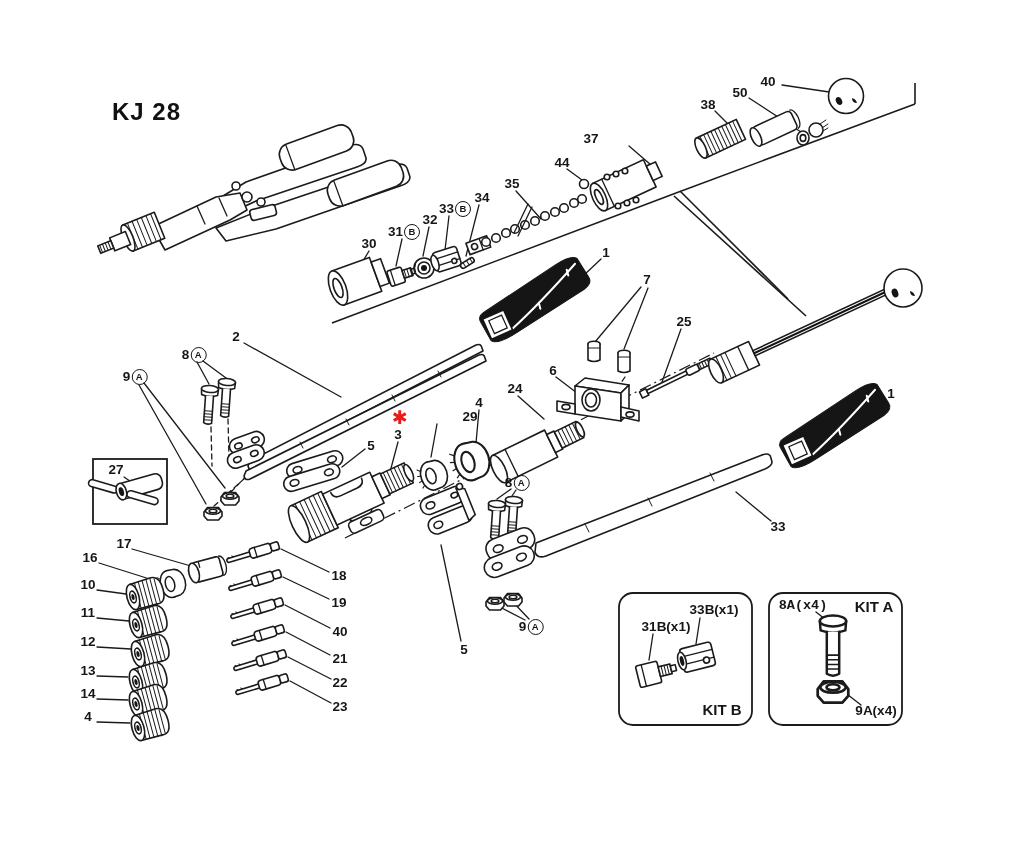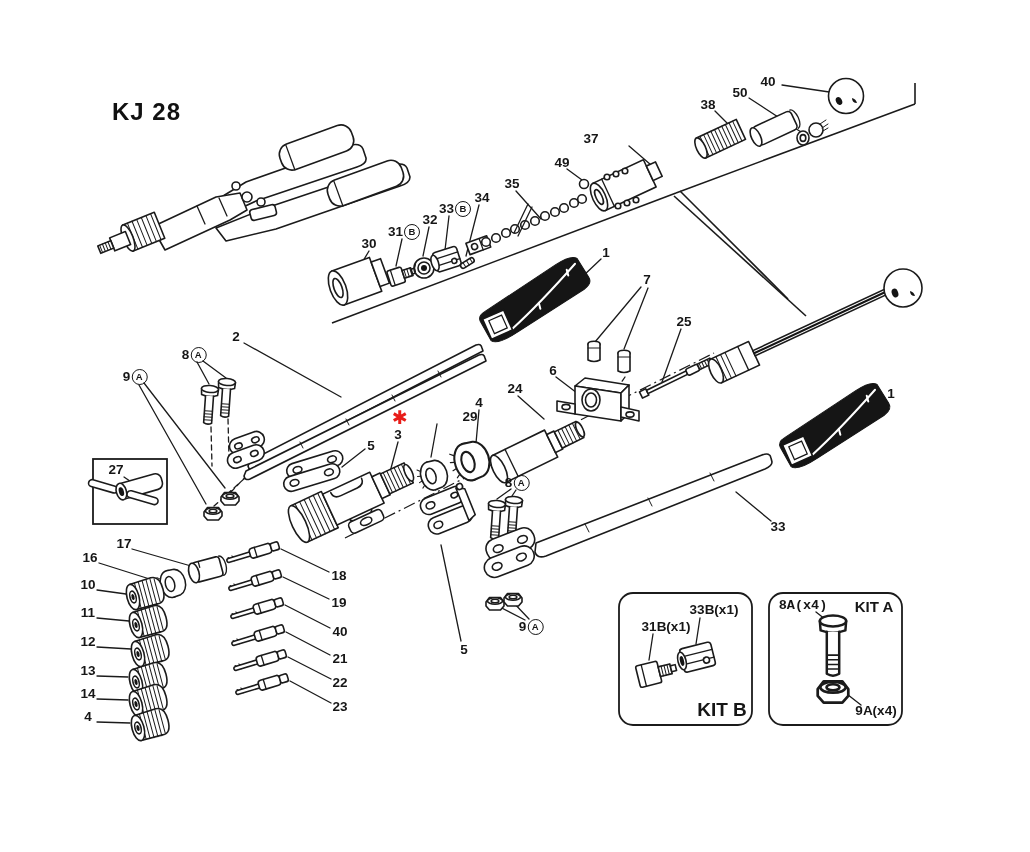--- a/index.html
+++ b/index.html
@@ -413,21 +413,21 @@
 <use href="#boltA" transform="translate(833,621) scale(1.55)"></use>
 <use href="#nutA" transform="translate(833,689) scale(1.7)"></use>
 </svg>
 
 <div class="title">KJ 28</div>
 <div id="labels-layer">
       <div class="plbl" style="left: 768px; top: 82px;">40</div>
       <div class="plbl" style="left: 740px; top: 93px;">50</div>
       <div class="plbl" style="left: 708px; top: 105px;">38</div>
       <div class="plbl" style="left: 591px; top: 139px;">37</div>
-      <div class="plbl" style="left: 562px; top: 163px;">49</div>
+      <div class="plbl" style="left: 562px; top: 163px;">44</div>
       <div class="plbl" style="left: 512px; top: 184px;">35</div>
       <div class="plbl" style="left: 482px; top: 198px;">34</div>
       <div class="plbl" style="left: 455px; top: 209px;">33<span class="circ">B</span></div>
       <div class="plbl" style="left: 430px; top: 220px;">32</div>
       <div class="plbl" style="left: 404px; top: 232px;">31<span class="circ">B</span></div>
       <div class="plbl" style="left: 369px; top: 244px;">30</div>
       <div class="plbl" style="left: 606px; top: 253px;">1</div>
       <div class="plbl" style="left: 647px; top: 280px;">7</div>
       <div class="plbl" style="left: 684px; top: 322px;">25</div>
       <div class="plbl" style="left: 553px; top: 371px;">6</div>
@@ -455,18 +455,18 @@
       <div class="plbl" style="left: 340px; top: 659px;">21</div>
       <div class="plbl" style="left: 340px; top: 683px;">22</div>
       <div class="plbl" style="left: 340px; top: 707px;">23</div>
       <div class="plbl" style="left: 517px; top: 483px;">8<span class="circ">A</span></div>
       <div class="plbl" style="left: 531px; top: 627px;">9<span class="circ">A</span></div>
       <div class="plbl" style="left: 464px; top: 650px;">5</div>
       <div class="plbl" style="left: 891px; top: 394px;">1</div>
       <div class="plbl" style="left: 778px; top: 527px;">33</div>
       <div class="plbl" style="left: 666px; top: 627px;">31B(x1)</div>
       <div class="plbl" style="left: 714px; top: 610px;">33B(x1)</div>
-      <div class="plbl" style="left: 722px; top: 709px; font-size: 19px; text-align: center;">KIT B</div>
+      <div class="plbl" style="left: 722px; top: 709px; font-size: 15px; text-align: center;">KIT B</div>
       <div class="plbl" style="left: 803px; top: 606px; font-family: Liberation Mono, monospace;">8A(x4)</div>
       <div class="plbl" style="left: 874px; top: 606px; font-size: 15px;">KIT A</div>
       <div class="plbl" style="left: 876px; top: 711px;">9A(x4)</div>
     </div>
 </div>
 
 </body></html>

